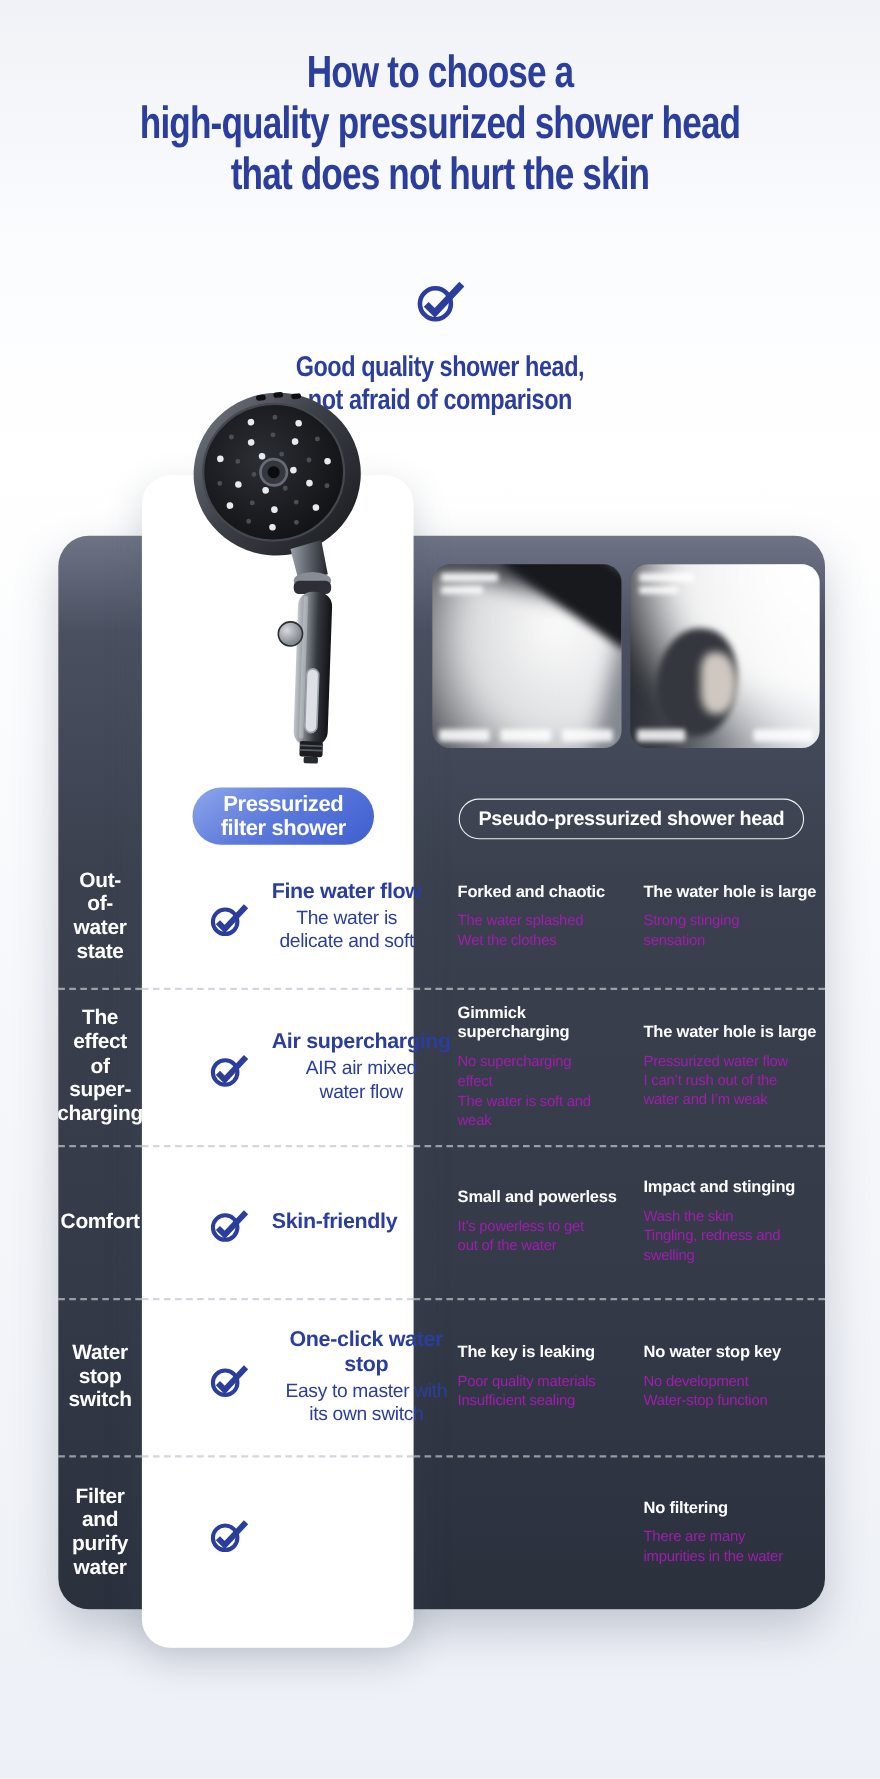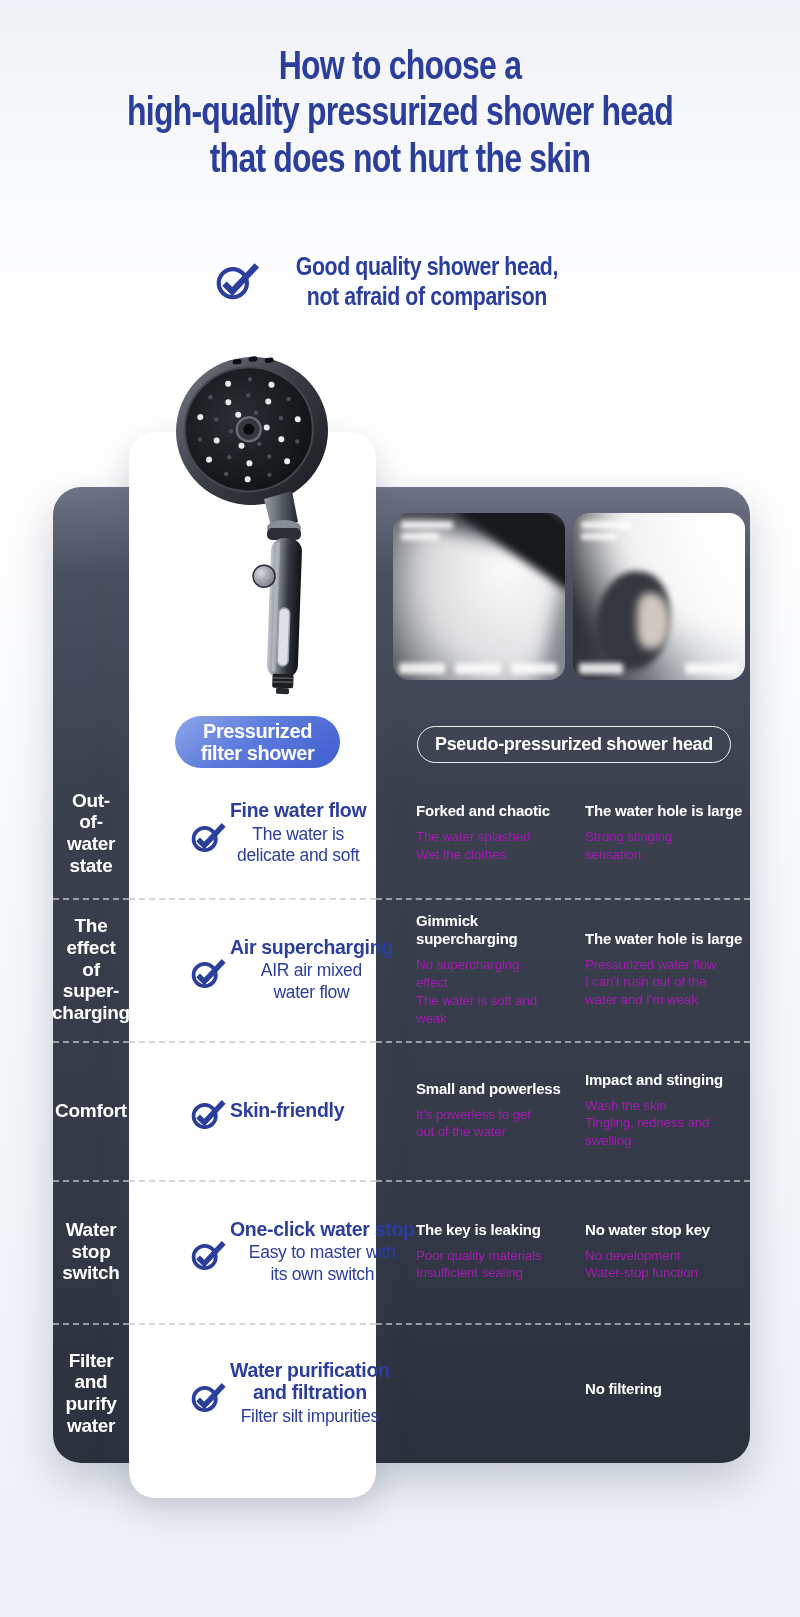--- a/index.html
+++ b/index.html
@@ -19,21 +19,21 @@
   .pre{white-space:pre-line;}
 
   
   .title{
     position:absolute;top:42px;left:0;width:800px;text-align:center;
     color:var(--accent);font-weight:bold;font-size:41px;line-height:1.13;
     letter-spacing:-1px;transform:scaleX(.78);
   }
   .tagline{
     position:absolute;top:252px;left:0;width:800px;
-    display:flex;justify-content:center;align-items:center;gap:6px;
+    display:flex;justify-content:center;align-items:center;gap:20px;flex-direction:column;
   }
   .tagline .tagtext{
     color:var(--accent);font-weight:bold;font-size:26px;line-height:1.15;
     text-align:center;letter-spacing:-.5px;transform:scaleX(.82);
   }
   .checkmark{display:inline-block;flex:none;}
 
   
   .panel{
     position:absolute;left:53px;top:487px;width:697px;height:976px;
@@ -93,21 +93,21 @@
   .r4{top:1180px;height:143px;}
   .r5{top:1323px;height:140px;padding-left:27px;}
 
   .lbl{
     position:absolute;left:0;top:0;width:76px;height:100%;
     display:flex;align-items:center;justify-content:center;text-align:center;
     color:#fff;font-weight:bold;font-size:19px;line-height:1.14;letter-spacing:-.3px;
   }
   .good{
     position:absolute;left:108px;top:0;width:258px;height:100%;
-    display:flex;align-items:center;justify-content:flex-start;gap:3px;padding-left:28px;
+    display:flex;align-items:center;justify-content:flex-start;gap:20px;padding-left:28px;
   }
   .good .check{flex:none;margin-top:10px;}
   .gtext{color:var(--accent);text-align:center;letter-spacing:-.3px;}
   .ghead{font-weight:bold;font-size:19.5px;line-height:1.15;}
   .gsub{font-size:17.5px;line-height:1.22;margin-top:2px;text-align:center;}
 
   .bad{
     position:absolute;top:0;height:100%;width:165px;
     display:flex;flex-direction:column;justify-content:center;
     color:#fff;letter-spacing:-.2px;
@@ -404,22 +404,19 @@
 and
 purify
 water</div>
   <div class="good">
     <span class="check">
       <svg width="38" height="33" viewBox="0 0 46 40">
           <circle cx="19" cy="23" r="13.5" fill="none" stroke="#2b3e9c" stroke-width="4.5"></circle>
           <path d="M11 23.5 L18.5 31 L42 6" fill="none" stroke="#2b3e9c" stroke-width="6.5"></path>
         </svg>
     </span>
-    <div class="gtext">
-      <div class="ghead pre">Water purification
-and filtration</div>
-      <div class="gsub pre">Filter silt impurities</div>
-    </div>
   </div>
   <div class="bad b2">
     <div class="bhead pre">No filtering</div>
+    <div class="bsub pre">There are many
+impurities in the water</div>
   </div>
 </section>
 
 </body></html>

